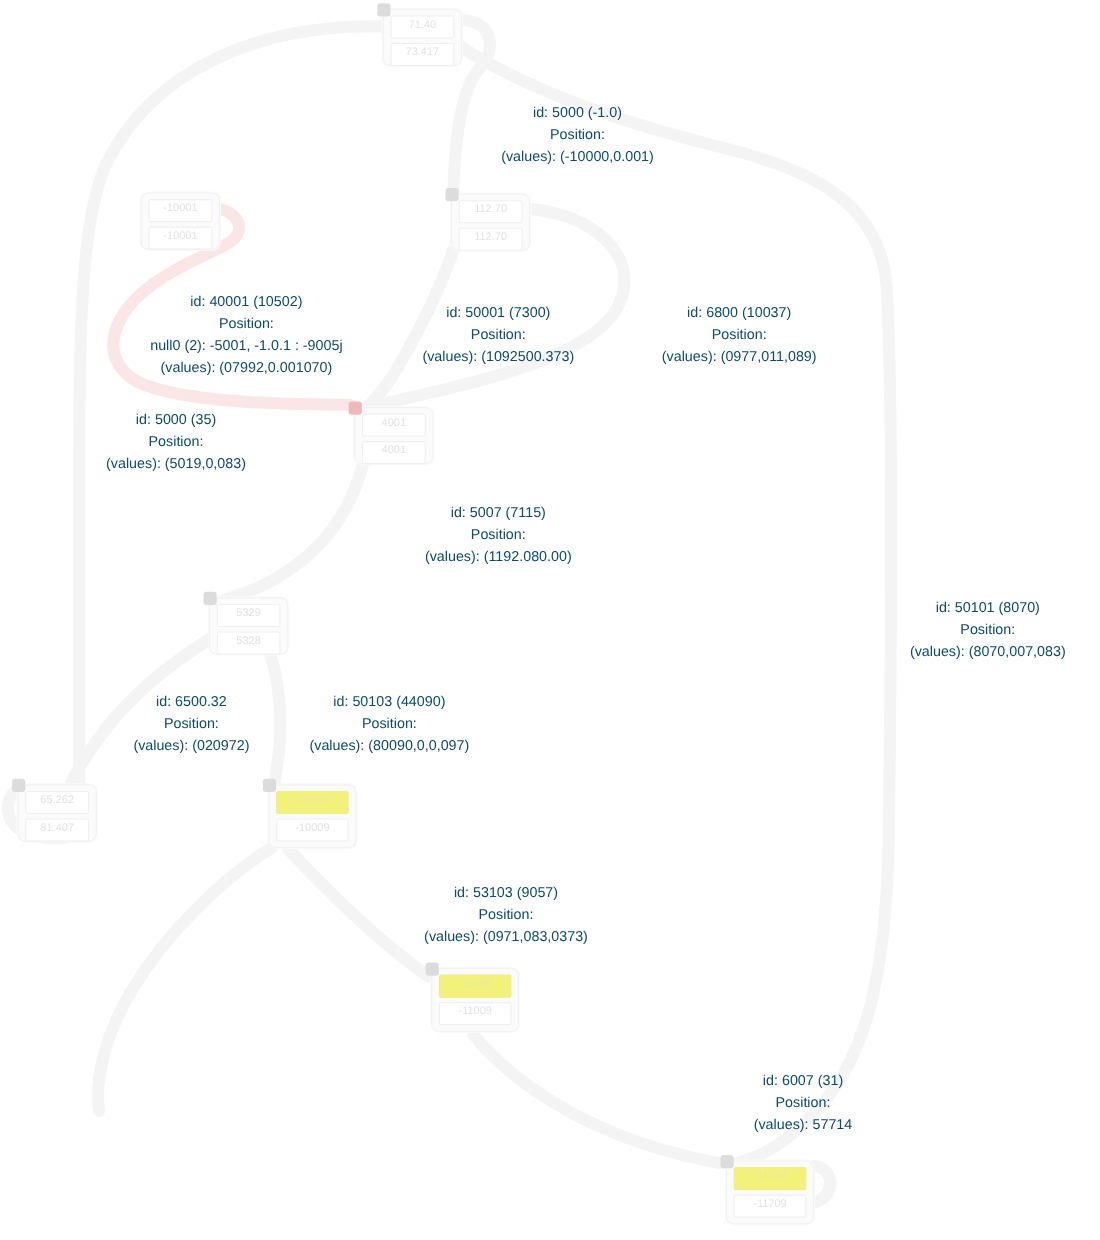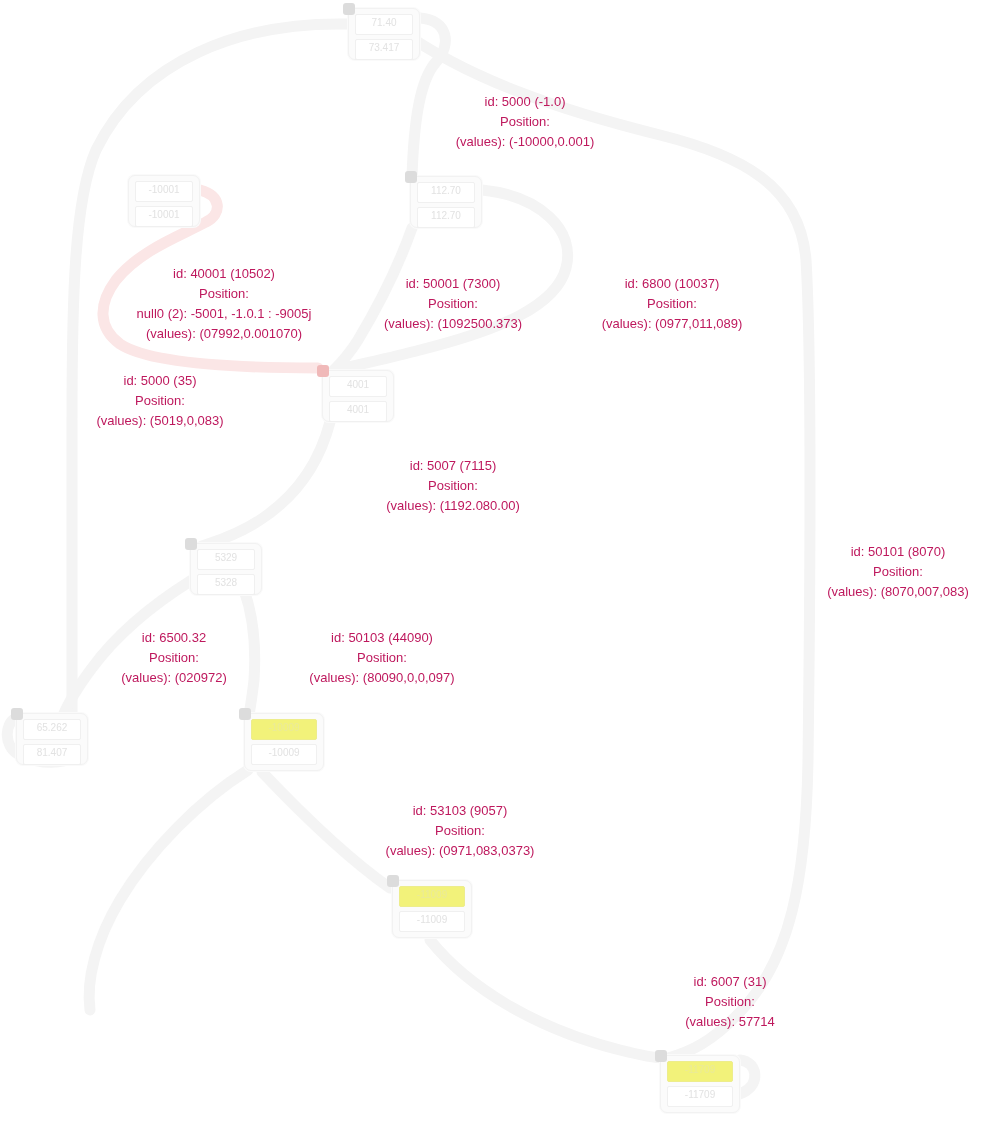--- a/index.html
+++ b/index.html
@@ -10,21 +10,21 @@
   }
   #stage{position:absolute;left:0;top:0;width:1000px;height:1127px;}
 
   
   #edges{position:absolute;left:0;top:0;width:1000px;height:1127px;}
 
   
   .edge-label{
     position:absolute;
     text-align:center;
-    color:#be185d;
+    color:#0c4a6e;
     font-size:13px;
     line-height:20px;
     white-space:nowrap;
     transform:translateX(-50%);
     pointer-events:none;
   }
   .edge-label .l1{display:block;}
   .edge-label .l2{display:block;}
   .edge-label .l3{display:block;}
 
@@ -133,21 +133,21 @@
       <div class="edge-label" style="left: 898px; top: 542px;">
         <span class="l1">id: 50101 (8070)</span>
         <span class="l2">Position:</span>
         <span class="l3">(values): (8070,007,083)</span>
       </div>
       <div class="edge-label" style="left: 174px; top: 628px;">
         <span class="l1">id: 6500.32</span>
         <span class="l2">Position:</span>
         <span class="l3">(values): (020972)</span>
       </div>
-      <div class="edge-label" style="left: 382px; top: 628px;">
+      <div class="edge-label" style="left: 354px; top: 628px;">
         <span class="l1">id: 50103 (44090)</span>
         <span class="l2">Position:</span>
         <span class="l3">(values): (80090,0,0,097)</span>
       </div>
       <div class="edge-label" style="left: 460px; top: 801px;">
         <span class="l1">id: 53103 (9057)</span>
         <span class="l2">Position:</span>
         <span class="l3">(values): (0971,083,0373)</span>
       </div>
       <div class="edge-label" style="left: 730px; top: 972px;">

